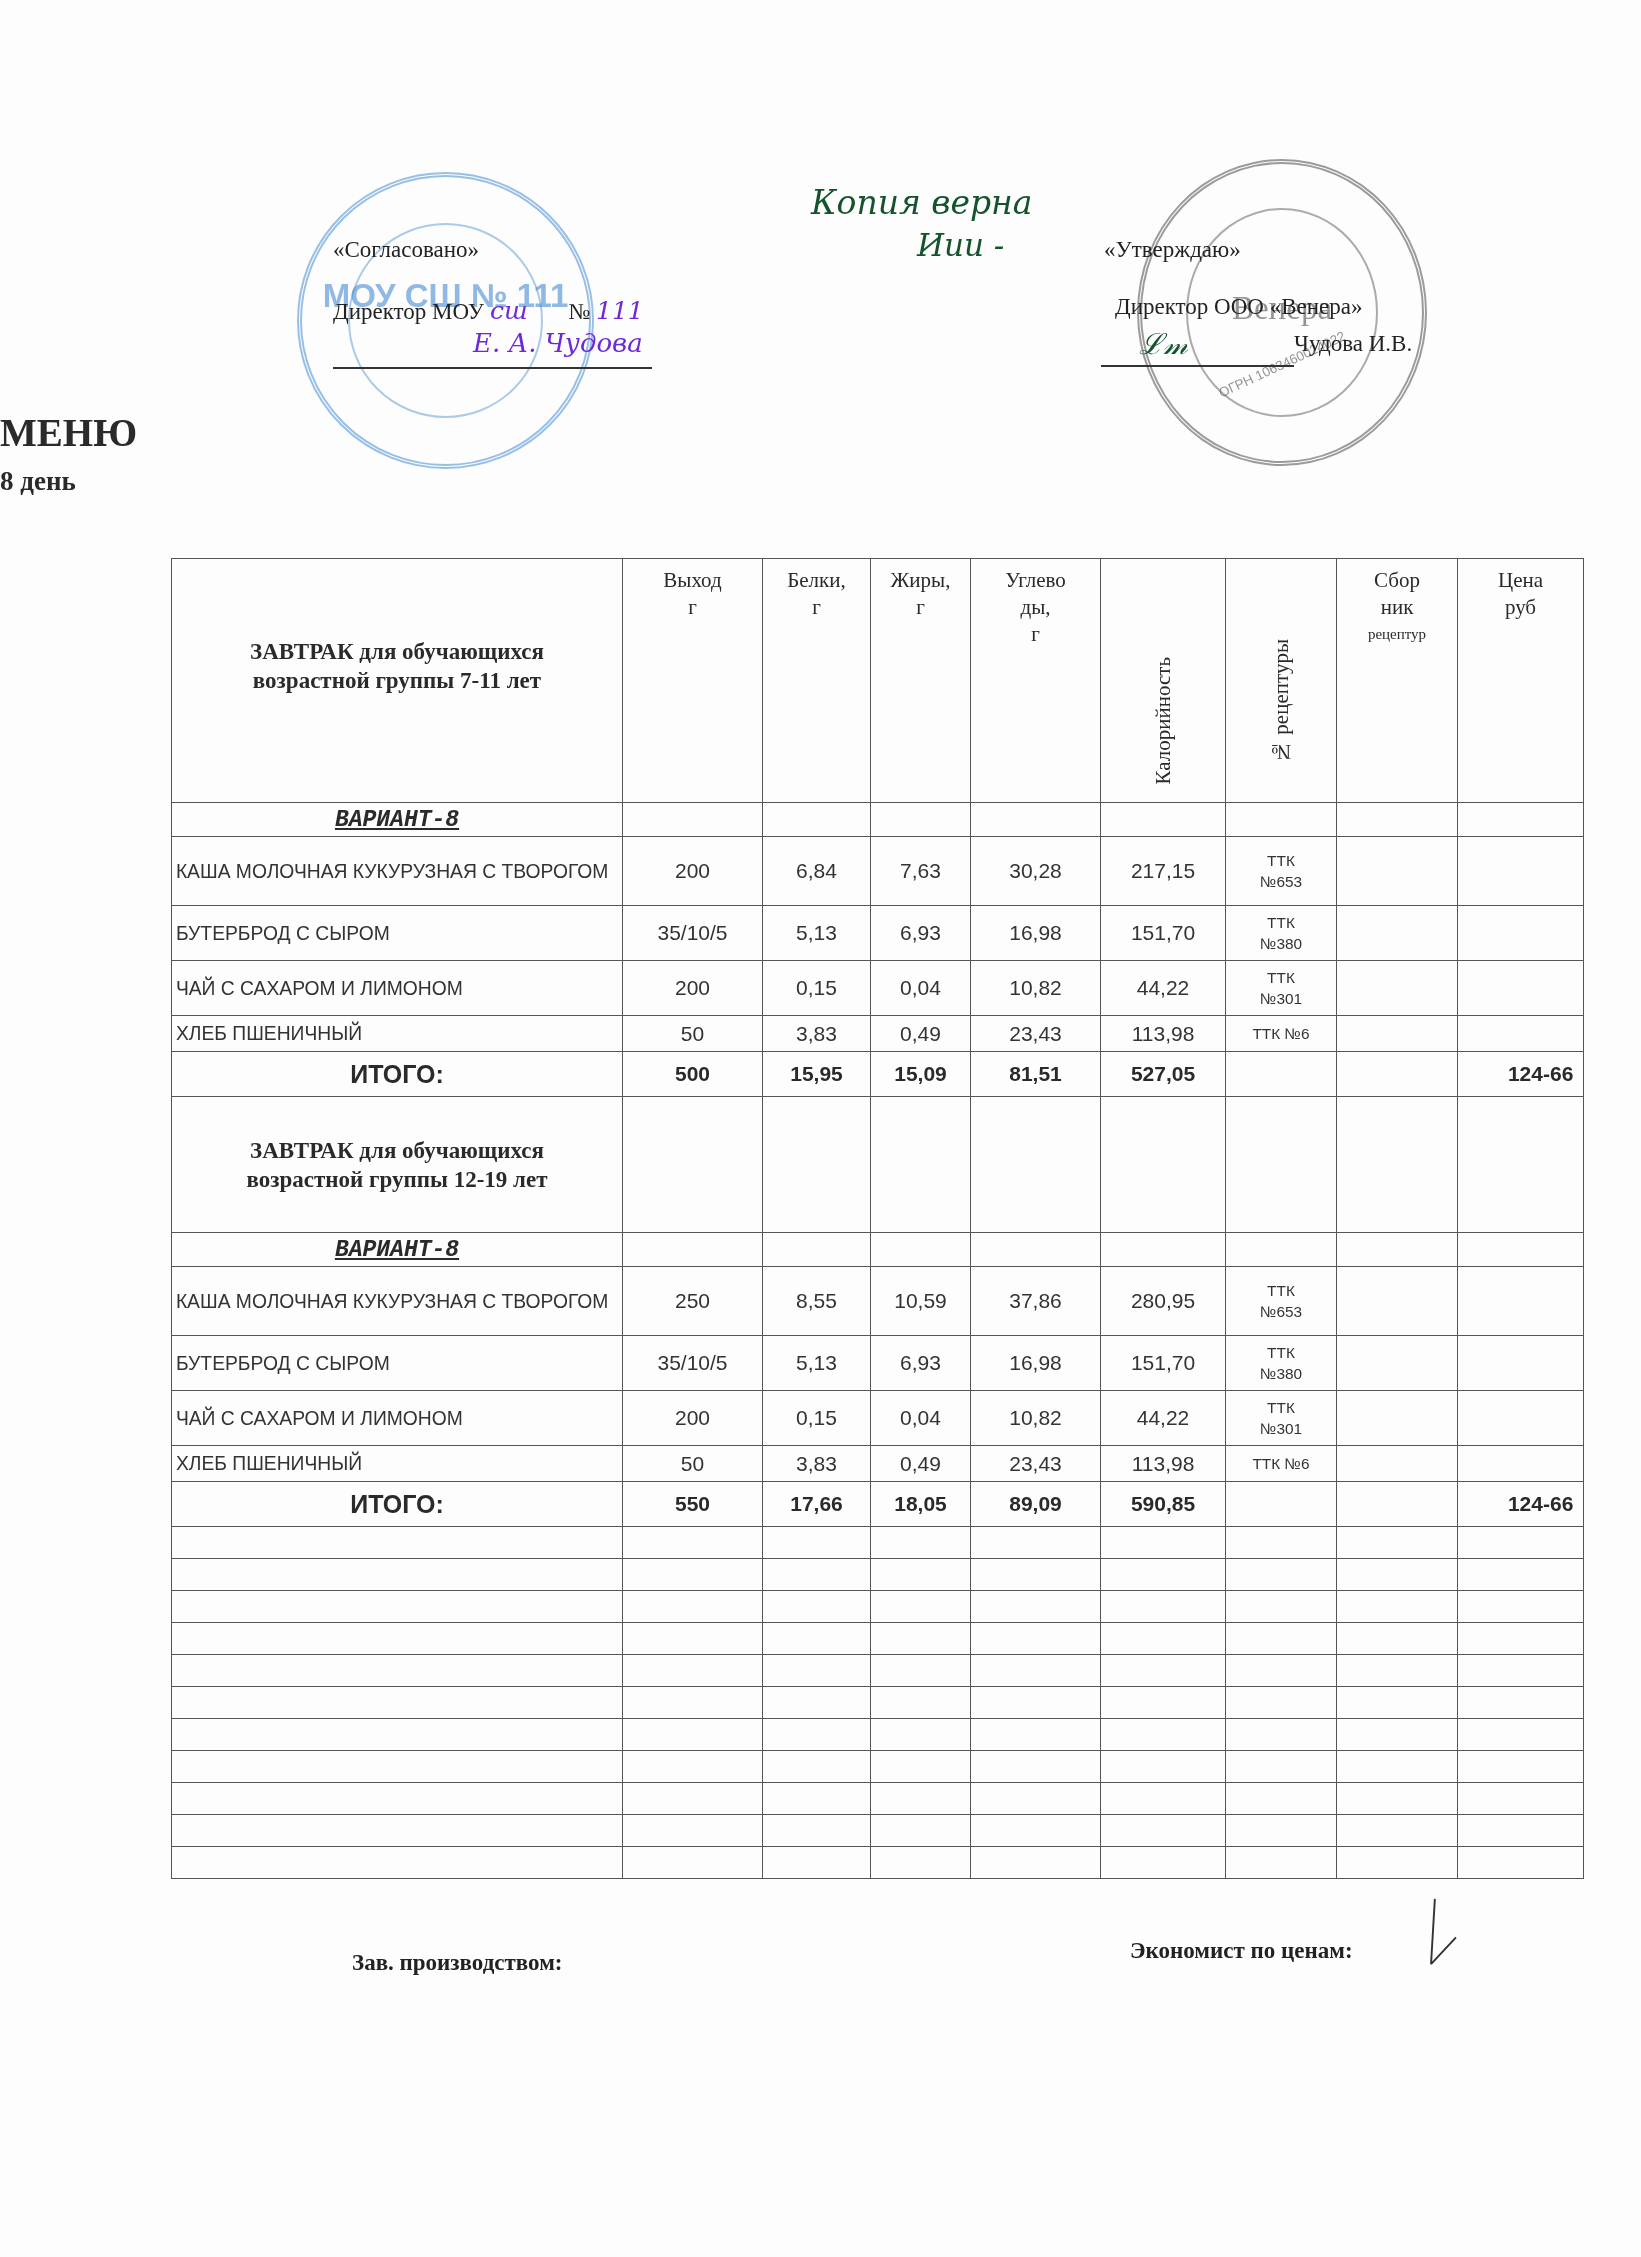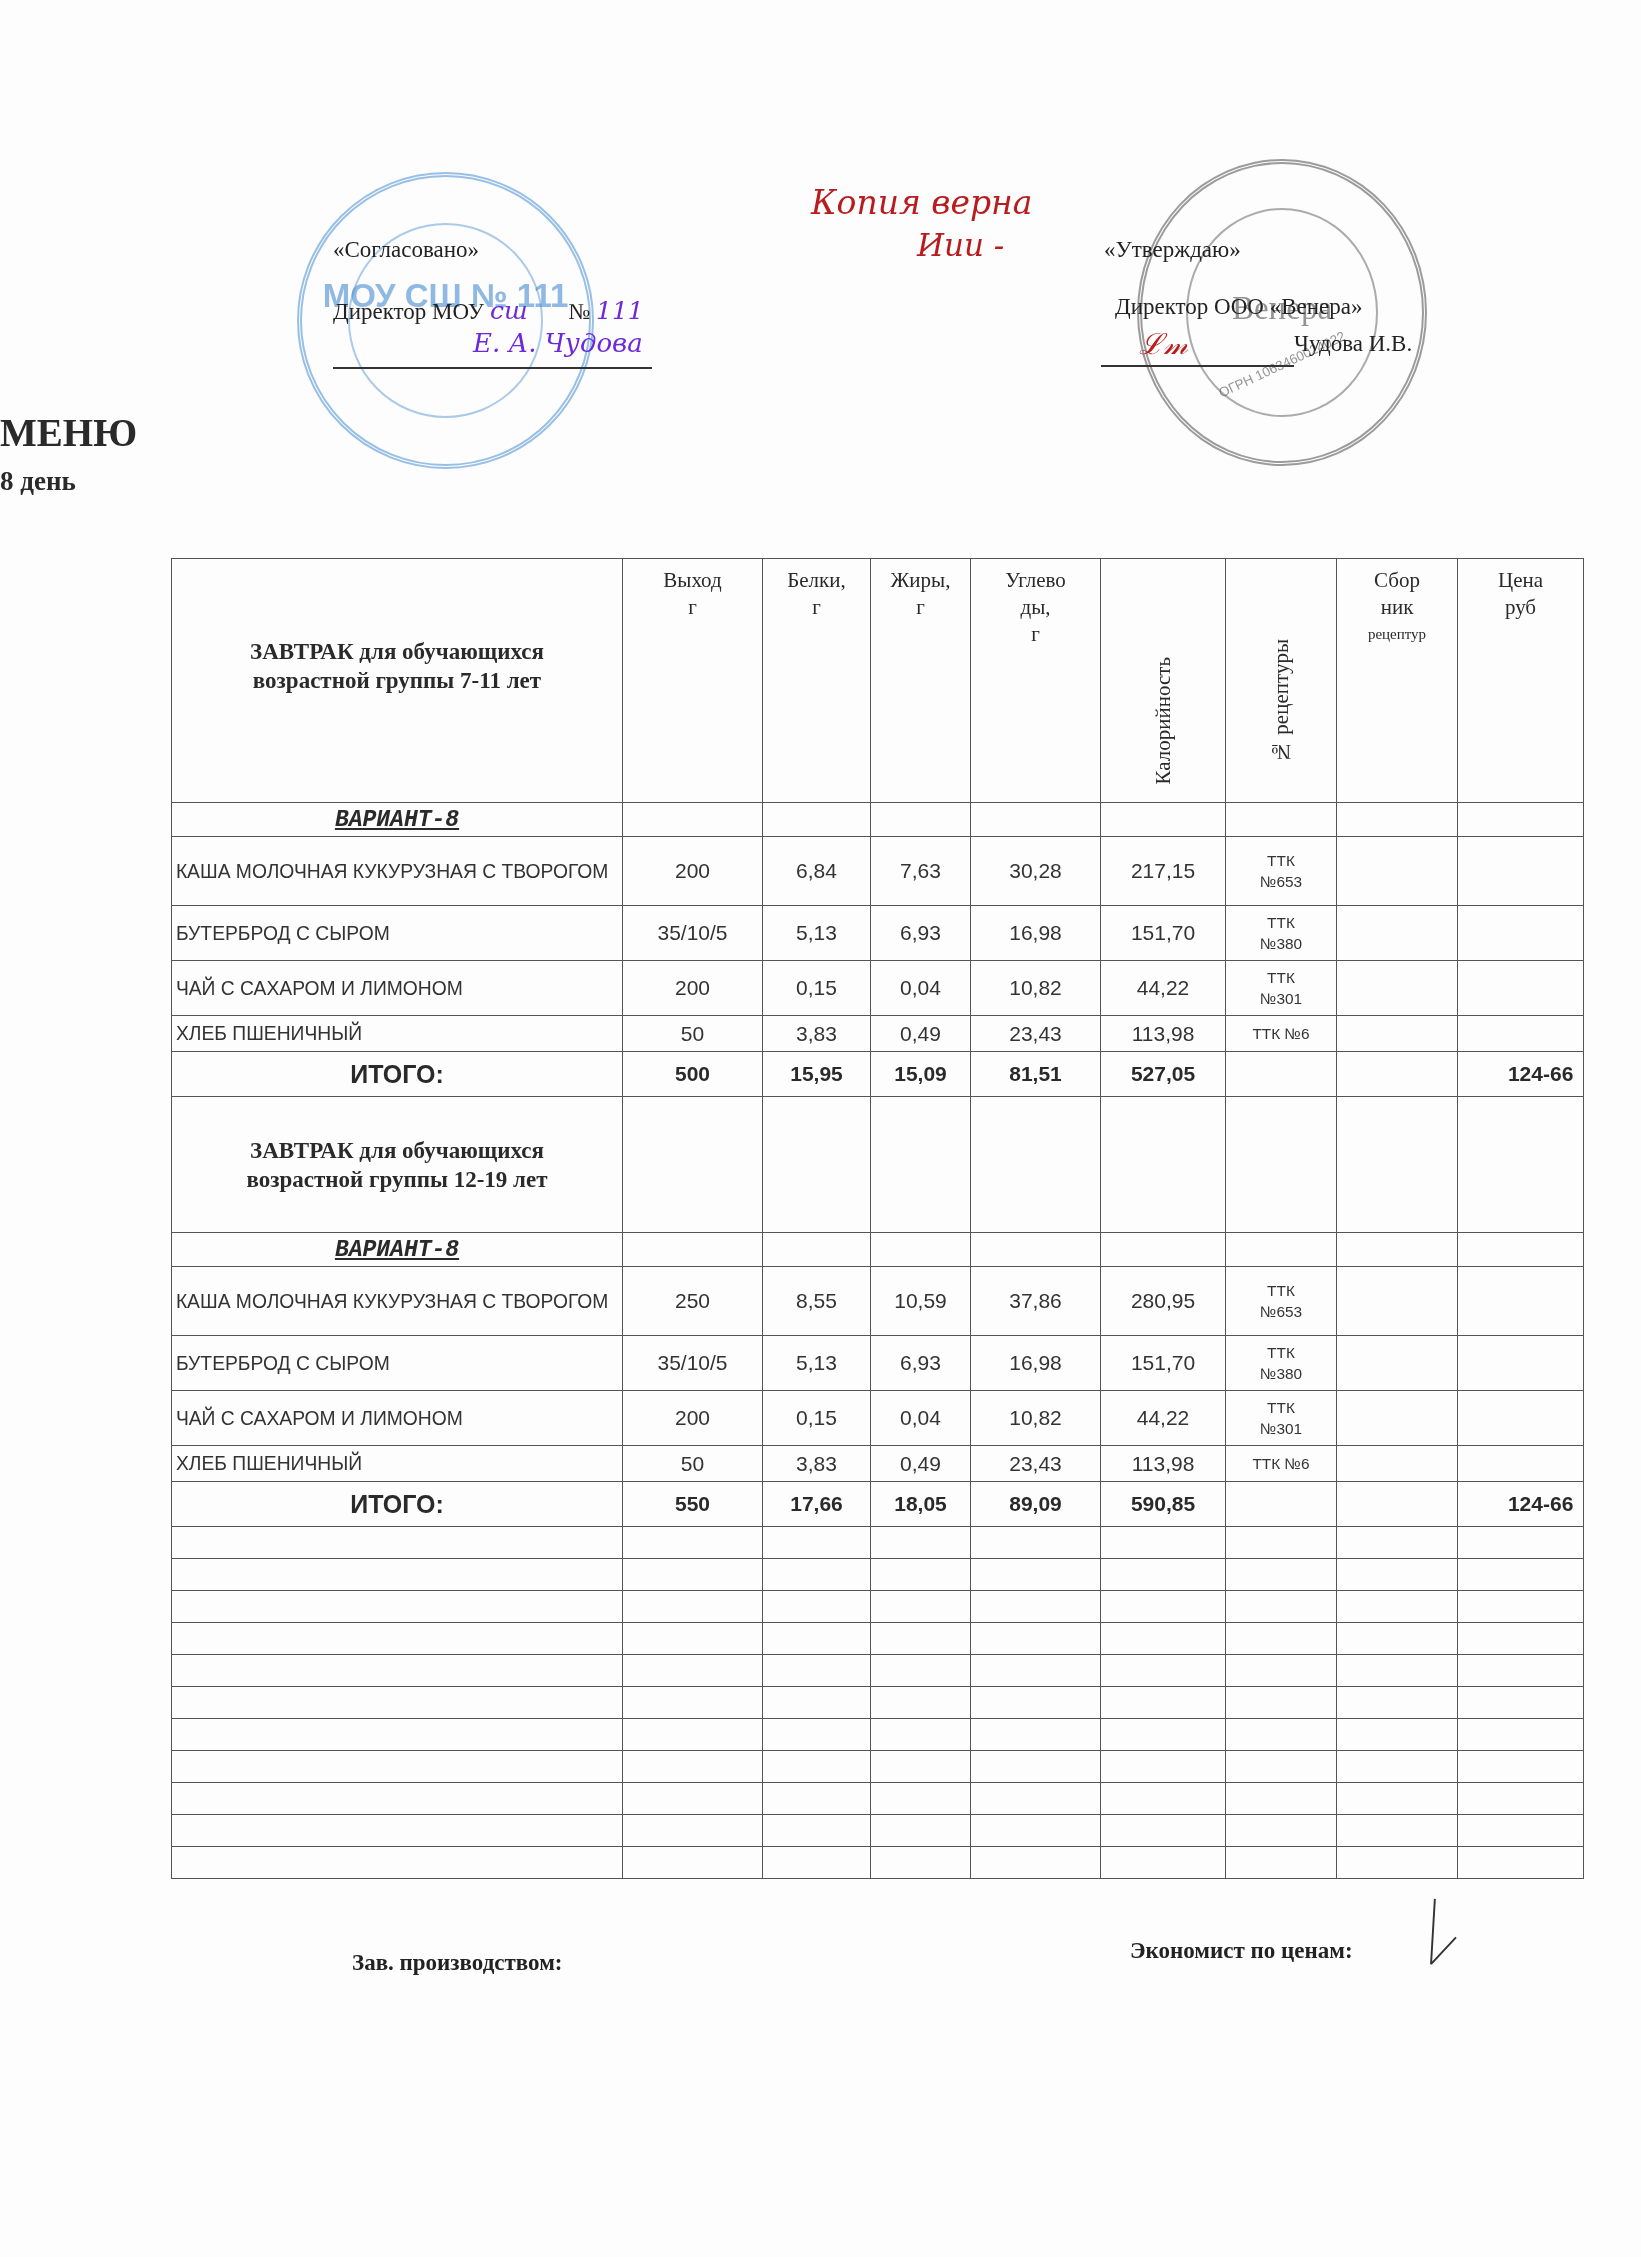--- a/index.html
+++ b/index.html
@@ -20,21 +20,21 @@
     color: rgba(70,140,210,0.6); font-family: "Liberation Sans", sans-serif; font-size: 33px; font-weight: bold; line-height: 35px; }
   .stamp-gray { left: 1137px; top: 159px; width: 290px; height: 307px;
     border: 5.8px double rgba(90,90,90,0.6); box-sizing: border-box; }
   .stamp-gray::after { content: ""; position: absolute; left: 44px; top: 44px; right: 44px; bottom: 44px;
     border: 2.9px solid rgba(90,90,90,0.5); border-radius: 50%; }
   .stamp-gray-text { position: absolute; left: 0; right: 0; top: 126px; text-align: center;
     color: rgba(60,60,60,0.55); font-size: 33px; }
   .stamp-gray-ogrn { position: absolute; left: 0; right: 0; top: 193px; text-align: center;
     color: rgba(60,60,60,0.55); font-family: "Liberation Sans", sans-serif; font-size: 13.5px; transform: rotate(-25deg); }
 
-  .hand { font-family: "DejaVu Serif", serif; font-style: italic; color: #b91c1c; }
+  .hand { font-family: "DejaVu Serif", serif; font-style: italic; color: #14532d; }
   .hand-blue { color: #6d28d9; text-align: right; }
 
   .approval { font-size: 23px; color: #222; }
   .sig-line { position: absolute; height: 1.9px; background: #333; }
 
   .title { left: 0; width: 1641px; text-align: left; font-weight: bold; }
 
   
   table.menu { position: absolute; left: 171px; top: 558px; border-collapse: collapse; table-layout: fixed; }
   table.menu td { border: 1.9px solid #555; padding: 0 3.9px; vertical-align: middle; overflow: hidden; }

